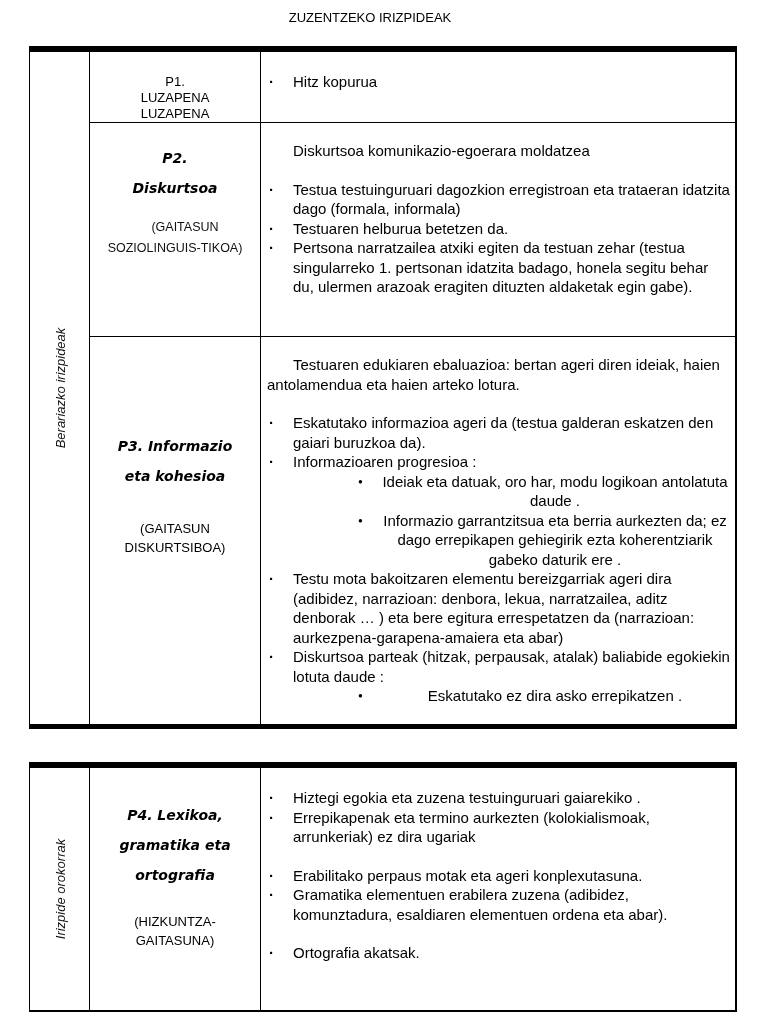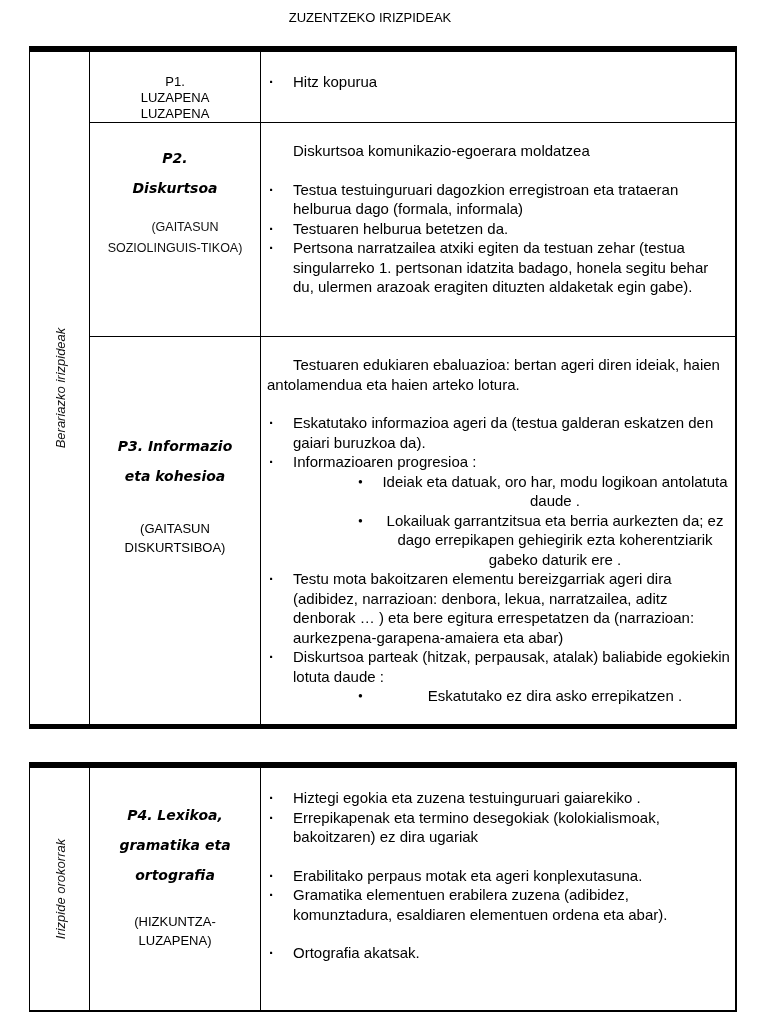--- a/index.html
+++ b/index.html
@@ -162,21 +162,21 @@
       <div class="crit-title-big">P2.</div>
       <div class="crit-title-big">Diskurtsoa</div>
       <div style="height:14px"></div>
       <div class="crit-sub-thin" style="padding-left:20px">(GAITASUN</div>
       <div class="crit-sub-thin">SOZIOLINGUIS-TIKOA)</div>
     </td>
     <td class="desc-cell">
       <div style="padding-top:18px"></div>
       <p class="intro-noindent-first">Diskurtsoa komunikazio-egoerara moldatzea</p>
       <div class="gap"></div>
-      <p class="bl">Testua testuinguruari dagozkion erregistroan eta trataeran helburua dago (formala, informala)</p>
+      <p class="bl">Testua testuinguruari dagozkion erregistroan eta trataeran idatzita dago (formala, informala)</p>
       <p class="bl">Testuaren helburua betetzen da.</p>
       <p class="bl">Pertsona narratzailea atxiki egiten da testuan zehar (testua singularreko 1. pertsonan idatzita badago, honela segitu behar du, ulermen arazoak eragiten dituzten aldaketak egin gabe).</p>
     </td>
   </tr>
 
   <tr style="height:390px">
     <td class="crit-cell">
       <div style="padding-top:94px"></div>
       <div class="crit-title-big">P3. Informazio</div>
       <div class="crit-title-big">eta kohesioa</div>
@@ -184,21 +184,21 @@
       <div class="crit-sub">(GAITASUN</div>
       <div class="crit-sub">DISKURTSIBOA)</div>
     </td>
     <td class="desc-cell">
       <div style="padding-top:18px"></div>
       <p class="intro">Testuaren edukiaren ebaluazioa: bertan ageri diren ideiak, haien antolamendua eta haien arteko lotura.</p>
       <div class="gap"></div>
       <p class="bl">Eskatutako informazioa ageri da (testua galderan eskatzen den gaiari buruzkoa da).</p>
       <p class="bl">Informazioaren progresioa :</p>
       <p class="bl2">Ideiak eta datuak, oro har, modu logikoan antolatuta daude .</p>
-      <p class="bl2">Lokailuak garrantzitsua eta berria aurkezten da; ez dago errepikapen gehiegirik ezta koherentziarik gabeko daturik ere .</p>
+      <p class="bl2">Informazio garrantzitsua eta berria aurkezten da; ez dago errepikapen gehiegirik ezta koherentziarik gabeko daturik ere .</p>
       <p class="bl">Testu mota bakoitzaren elementu bereizgarriak ageri dira (adibidez, narrazioan: denbora, lekua, narratzailea, aditz denborak … ) eta bere egitura errespetatzen da (narrazioan: aurkezpena-garapena-amaiera eta abar)</p>
       <p class="bl">Diskurtsoa parteak (hitzak, perpausak, atalak) baliabide egokiekin lotuta daude :</p>
       <p class="bl2">Eskatutako ez dira asko errepikatzen .</p>
     </td>
   </tr>
 </tbody>
   </table>
 
 <table class="rubric-table t2">
   <colgroup>
@@ -211,26 +211,26 @@
     <td class="side-cell">
       <span class="side-label">Irizpide orokorrak</span>
     </td>
     <td class="crit-cell">
       <div style="padding-top:32px"></div>
       <div class="crit-title-big">P4.  Lexikoa,</div>
       <div class="crit-title-big">gramatika eta</div>
       <div class="crit-title-big">ortografia</div>
       <div style="height:22px"></div>
       <div class="crit-sub">(HIZKUNTZA-</div>
-      <div class="crit-sub">LUZAPENA)</div>
+      <div class="crit-sub">GAITASUNA)</div>
     </td>
     <td class="desc-cell">
       <div style="padding-top:20px"></div>
       <p class="bl">Hiztegi egokia eta zuzena testuinguruari gaiarekiko .</p>
-      <p class="bl">Errepikapenak eta termino desegokiak (kolokialismoak, bakoitzaren) ez dira ugariak</p>
+      <p class="bl">Errepikapenak eta termino aurkezten (kolokialismoak, arrunkeriak) ez dira ugariak</p>
       <div class="gap"></div>
       <p class="bl">Erabilitako perpaus motak eta ageri konplexutasuna.</p>
       <p class="bl">Gramatika elementuen erabilera zuzena (adibidez, komunztadura, esaldiaren elementuen ordena eta abar).</p>
       <div class="gap"></div>
       <p class="bl">Ortografia akatsak.</p>
     </td>
   </tr>
 </tbody>
   </table>
 

